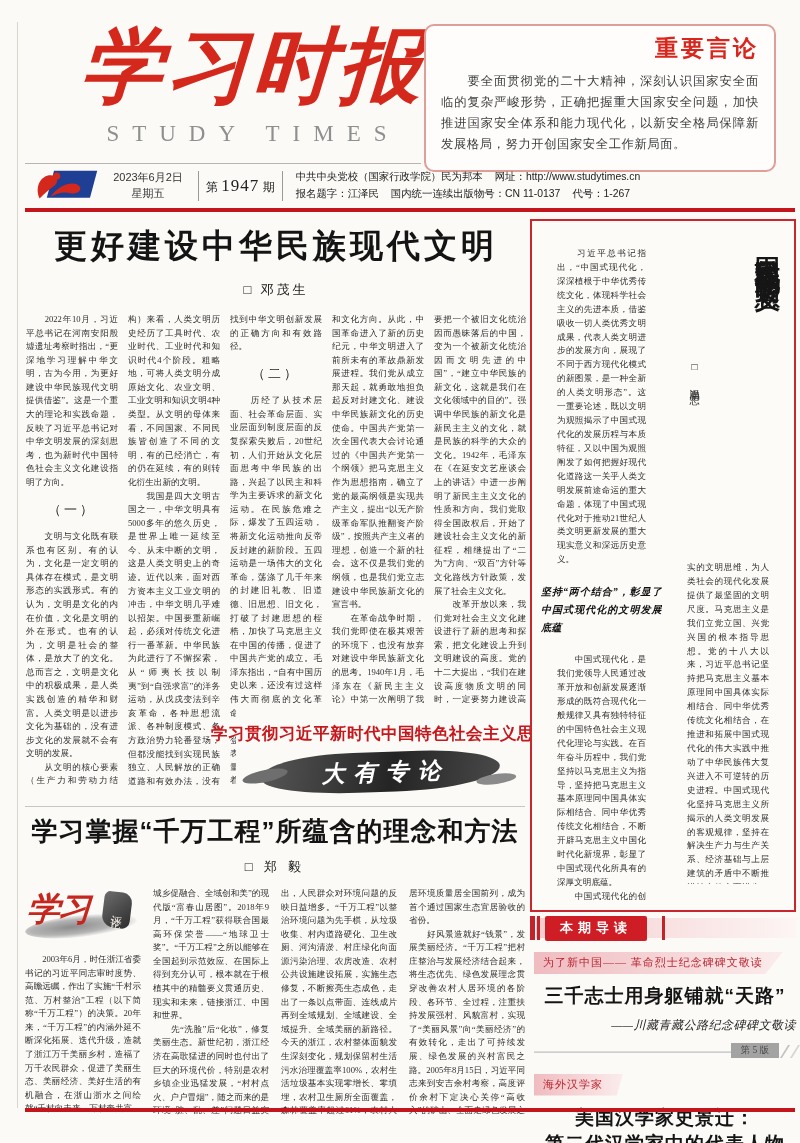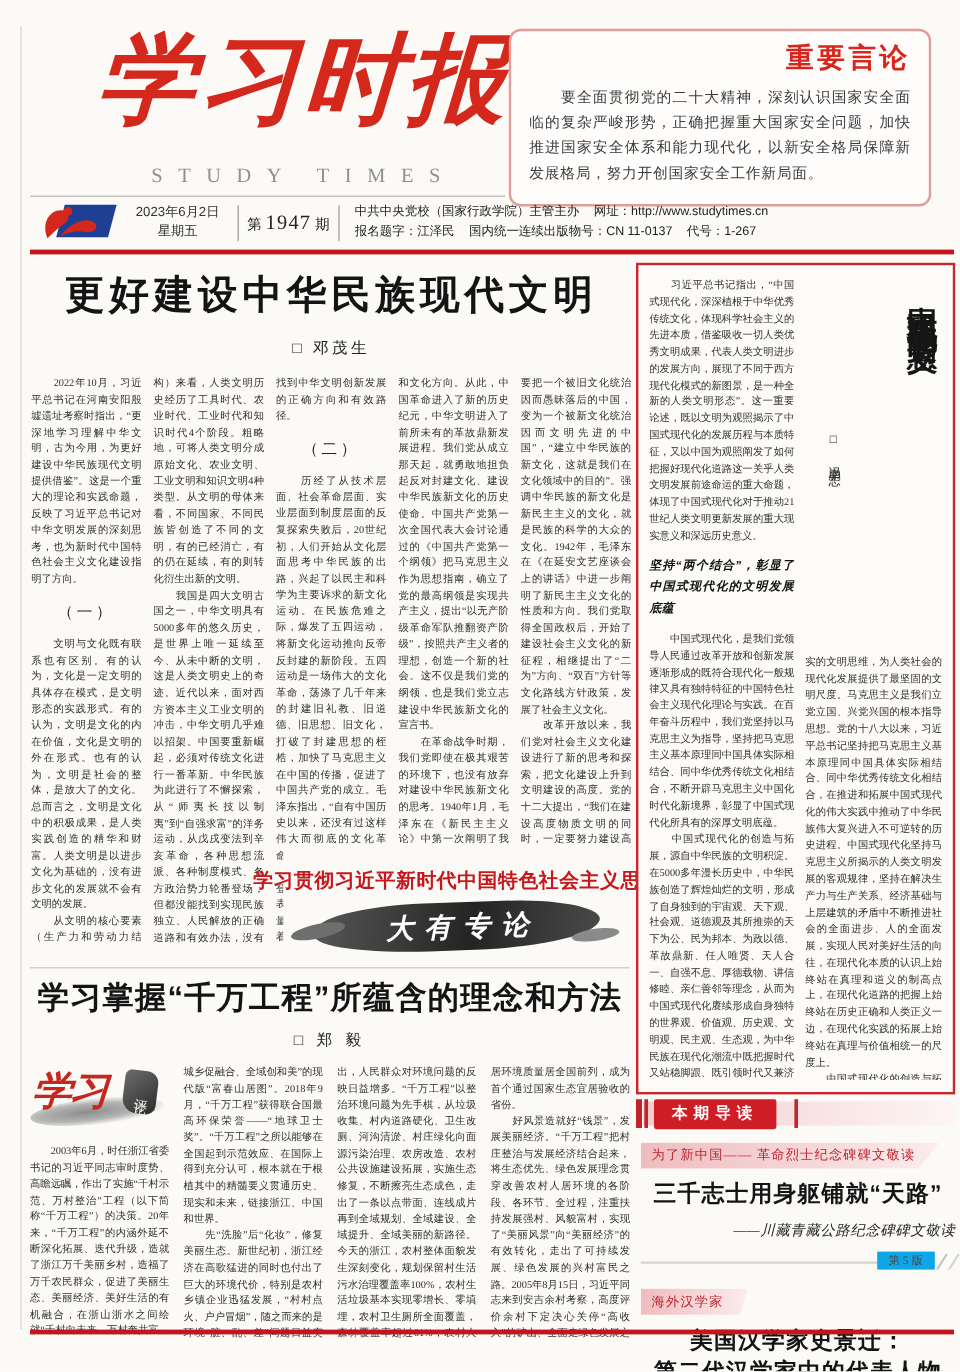--- a/index.html
+++ b/index.html
@@ -9,21 +9,21 @@
 
   
   .left-frame{position:absolute;left:17px;top:22px;width:1px;height:1086px;background:#d8d4cf;}
   .red-rule-top{position:absolute;left:25px;top:208px;width:770px;height:4px;background:#c3151c;}
   .red-rule-bottom{position:absolute;left:25px;top:1108px;width:770px;height:4px;background:#c3151c;}
 
   
   .masthead{position:absolute;left:78px;top:14px;width:350px;text-align:center;}
   .masthead-title{font-size:82px;line-height:1.3;font-weight:900;font-style:italic;color:#d5281c;
                   letter-spacing:4px;white-space:nowrap;transform:skewX(-3deg);}
-  .masthead-sub{font-size:17px;letter-spacing:13px;color:#8f8f8f;margin-top:16px;white-space:nowrap;}
+  .masthead-sub{font-size:23px;letter-spacing:13px;color:#8f8f8f;margin-top:0px;white-space:nowrap;}
   .mast-rule{position:absolute;left:25px;top:163px;width:396px;height:1px;background:#b9b6b1;}
 
   
   .quotes-box{position:absolute;left:424px;top:24px;width:352px;height:148px;border:2px solid #df9e97;
               border-radius:10px;padding:4px 15px;background:#fefdfc;box-sizing:border-box;}
   .qb-title{text-align:right;color:#d9261c;font-size:23px;font-weight:900;letter-spacing:3px;margin:3px 0 7px;}
   .qb-body{font-size:12.3px;line-height:1.7;letter-spacing:0.6px;color:#3c3c3c;text-align:justify;white-space:pre-line;}
 
   
   .date-row{position:absolute;left:25px;top:167px;width:770px;height:38px;display:flex;align-items:center;
@@ -76,21 +76,21 @@
   .xlogo-ink{position:absolute;left:2px;top:0px;font-size:33px;font-weight:900;font-style:italic;color:#c5271e;
         letter-spacing:-2px;transform:skewX(-4deg);}
   .xlogo-badge{position:absolute;left:78px;top:5px;width:28px;height:36px;color:#f0ebe5;
         background:linear-gradient(135deg,#6d6d6d,#2c2c2c);border-radius:6px 10px 8px 12px;transform:rotate(7deg);
         writing-mode:vertical-rl;font-size:11px;letter-spacing:3px;display:flex;align-items:center;justify-content:center;}
 
   
   .right-box{position:absolute;left:530px;top:219px;width:266px;height:693px;border:2.5px solid #c9262e;
              background:#fcfbf8;padding:10px 9px;box-sizing:border-box;display:flex;gap:9px;}
   .rb-left{width:121px;flex:none;font-size:8.6px;line-height:1.62;text-align:justify;overflow:hidden;}
-  .rb-intro,.rb-body1,.rb-body2{white-space:pre-line;margin:0;}
+  .rb-intro,.rb-body1,.rb-body2{white-space:pre-line;margin:16px;}
   .rb-subhead{margin:9px 0;font-weight:bold;font-size:10px;line-height:1.8;letter-spacing:0.5px;color:#111;font-style:italic;}
   .rb-right{flex:1;display:flex;flex-direction:column;overflow:hidden;}
   .vtitle-wrap{position:relative;height:314px;flex:none;}
   .vtitle{position:absolute;top:4px;right:4px;writing-mode:vertical-rl;font-size:25px;font-weight:900;
           letter-spacing:3px;color:#161616;line-height:1.1;}
   .vauthor{position:absolute;left:16px;top:130px;writing-mode:vertical-rl;font-size:10px;letter-spacing:3px;color:#222;}
   .rb-body2{font-size:8.6px;line-height:1.62;text-align:justify;overflow:hidden;}
 
   
   .digest{position:absolute;left:530px;top:916px;width:266px;}
@@ -101,21 +101,21 @@
   .dg-title{position:absolute;left:15px;top:0;background:#cf1d26;color:#fff;font-size:13px;font-weight:bold;
             letter-spacing:5px;padding:3px 15px 4px;border-radius:2px;white-space:nowrap;}
   .dg-bar3{position:absolute;left:132px;top:0;width:3px;height:24px;background:#c3242b;}
   .dg-body{padding-left:4px;}
   .dg-tag{display:inline-block;background:linear-gradient(90deg,#efbcc0,#fbecec);color:#bc2430;font-size:11px;
           letter-spacing:1px;padding:3px 20px 4px 9px;clip-path:polygon(0 0,100% 0,93% 100%,0 100%);margin-bottom:9px;}
   .dg-t1{text-align:center;font-size:19px;font-weight:900;color:#141414;letter-spacing:1px;line-height:1.4;white-space:pre-line;}
   .dg-sub{text-align:right;font-size:12px;margin-top:7px;color:#222;font-style:italic;letter-spacing:0.5px;}
   .dg-pageline{display:flex;align-items:flex-end;margin-top:9px;margin-bottom:16px;}
   .dg-line{flex:1;height:2px;background:linear-gradient(180deg,#e3e3e3,#c8c8c8);margin-bottom:5px;}
-  .dg-page{font-size:9.5px;color:#4a4a4a;background:#0ea5e9;padding:1px 10px;white-space:nowrap;}
+  .dg-page{font-size:9.5px;color:#4a4a4a;background:#a3a3a3;padding:1px 10px;white-space:nowrap;}
   .dg-slash{width:8px;height:13px;border-left:2px solid #c2c2c2;border-right:2px solid #d4d4d4;
             transform:skewX(-32deg);margin-left:5px;}
 </style>
 </head>
 <body>
 
 <div id="page">
 
   <div class="left-frame"></div>
 
@@ -138,21 +138,21 @@
       <circle cx="33" cy="9" r="4" fill="#d5281c"></circle>
     </svg>
     <div class="d-block">
       <div>2023年6月2日</div>
       <div>星期五</div>
     </div>
     <div class="v-div"></div>
     <div class="issue"><span>第</span> <span class="no">1947</span> <span>期</span></div>
     <div class="v-div"></div>
     <div class="pub">
-      <div><span>中共中央党校（国家行政学院）主管主办</span><span>网址：http://www.studytimes.cn</span></div>
+      <div><span>中共中央党校（国家行政学院）民为邦本</span><span>网址：http://www.studytimes.cn</span></div>
       <div><span>报名题字：江泽民</span><span>国内统一连续出版物号：CN 11-0137</span><span>代号：1-267</span></div>
     </div>
   </div>
   <div class="red-rule-top"></div>
 
   <div class="article1">
     <div class="a1-title sans">更好建设中华民族现代文明</div>
     <div class="a1-author">□ 邓茂生</div>
     <div class="a1-bodywrap">
       <div class="colbody">

